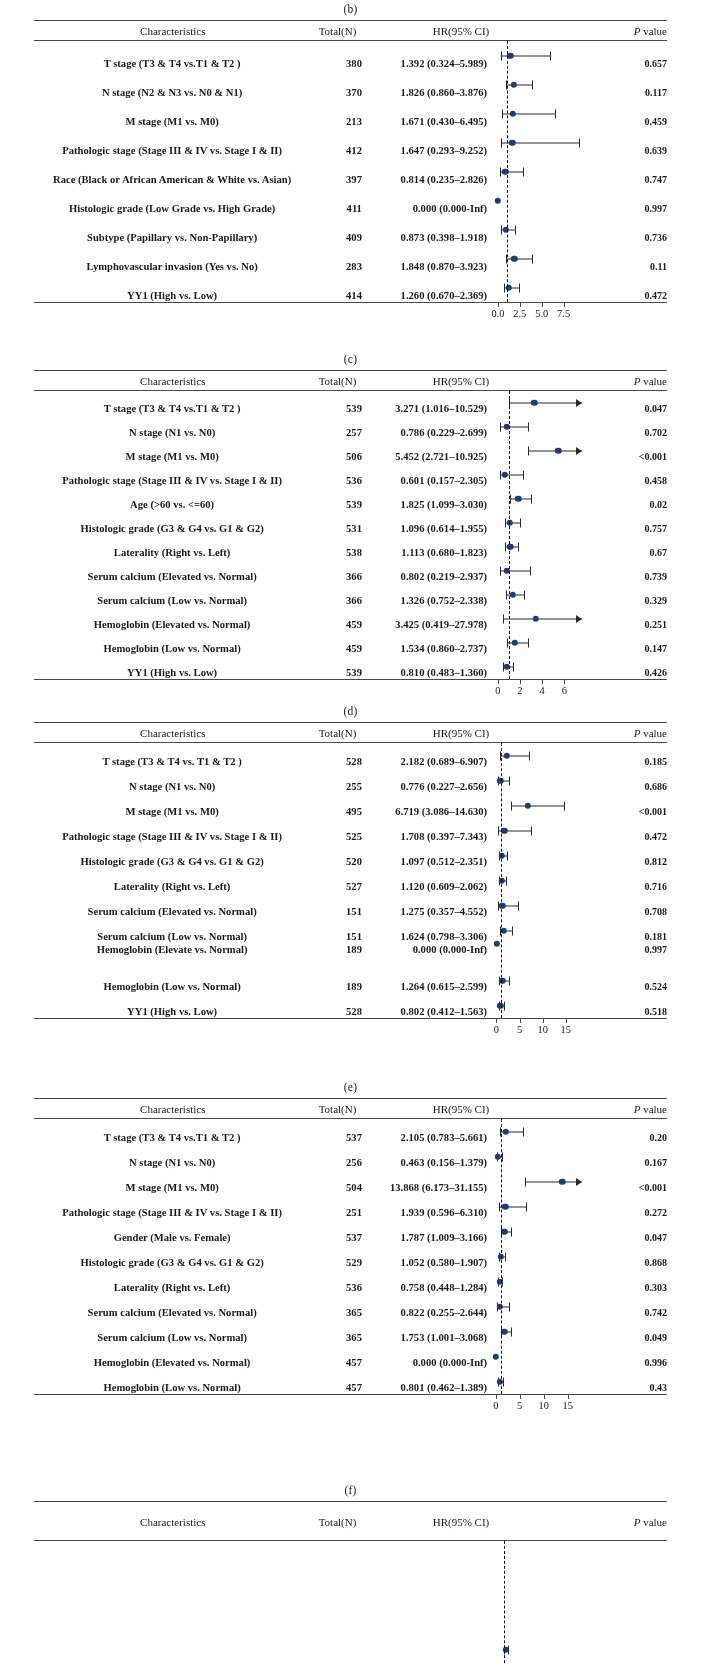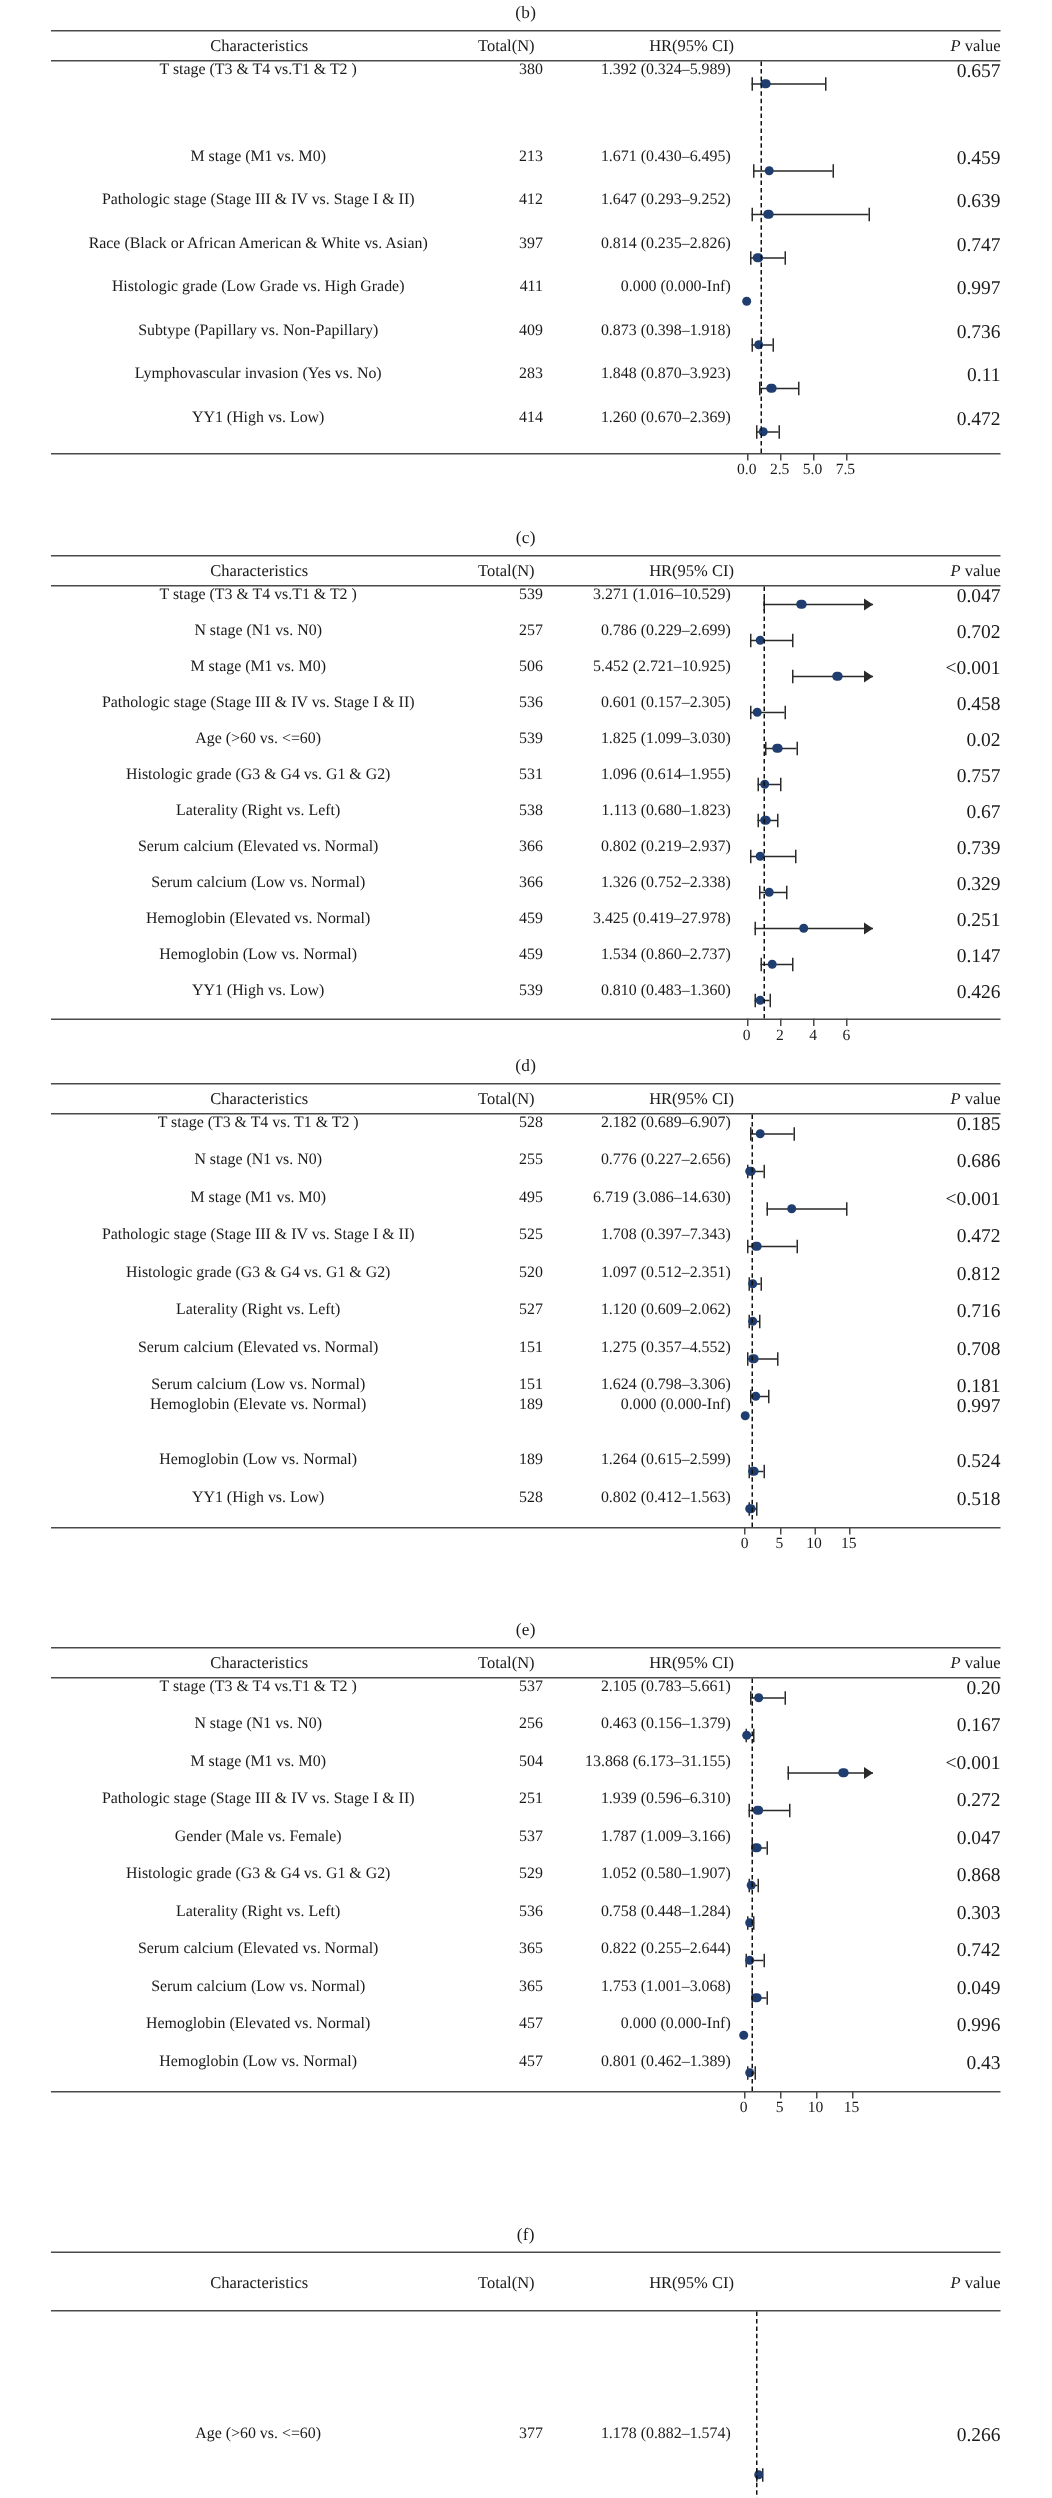--- a/index.html
+++ b/index.html
@@ -26,27 +26,27 @@
   .tbl.thin-top{border-top:1.1px solid #4a4a4a;}
 
   .hdr{
     display:flex;align-items:flex-end;
     border-bottom:1.2px solid #4a4a4a;
     padding:4px 0 3px 0;
   }
   .hdr.tall{padding:14px 0 12px 0;}
 
   .rows{position:relative;}
-  .row{display:flex;align-items:flex-start;}
+  .row{display:flex;align-items:flex-end;font-weight:bold;}
 
   .c-char{width:278px;text-align:center;font-size:10.6px;line-height:12px;white-space:nowrap;}
   .c-tot {width:52px; text-align:right;font-size:10.6px;line-height:12px;}
   .c-hr  {width:126px;text-align:right;font-size:10.6px;line-height:12px;padding-right:3px;white-space:nowrap;}
   .c-plot{width:92px; position:relative;height:100%;}
-  .c-p   {width:86px; text-align:right;font-size:13px;line-height:12px;}
+  .c-p   {width:86px; text-align:right;font-size:10px;line-height:12px;}
 
   .hdr .c-char,.hdr .c-tot,.hdr .c-hr,.hdr .c-p{font-size:11px;}
   .hdr .c-hr{padding-right:0;}
   .hdr .c-tot{text-align:center;}
   .hdr .c-p{text-align:right;}
   .pital{font-style:italic;}
 
   
   .plotband{position:absolute;top:0;bottom:0;left:0;right:0;pointer-events:none;}
   .refline{
@@ -98,20 +98,32 @@
             <div class="c-tot">380</div>
             <div class="c-hr">1.392 (0.324–5.989)</div>
             <div class="c-plot">
               <div class="ci" style="left:10.72px;width:49.64px;top:14.5px"></div>
               <div class="cap" style="left:10.72px;top:14.5px"></div>
               <div class="cap" style="left:60.36px;top:14.5px"></div>
               <div class="dot" style="left:20.08px;top:14.5px"></div>
             </div>
             <div class="c-p">0.657</div>
           </div>
+          <div class="row" style="position:absolute;top:29px;left:0;right:0;height:29px">
+            <div class="c-char">N stage (N2 &amp; N3 vs. N0 &amp; N1)</div>
+            <div class="c-tot">370</div>
+            <div class="c-hr">1.826 (0.860–3.876)</div>
+            <div class="c-plot">
+              <div class="ci" style="left:15.42px;width:26.43px;top:14.5px"></div>
+              <div class="cap" style="left:15.42px;top:14.5px"></div>
+              <div class="cap" style="left:41.85px;top:14.5px"></div>
+              <div class="dot" style="left:23.88px;top:14.5px"></div>
+            </div>
+            <div class="c-p">0.117</div>
+          </div>
           <div class="row" style="position:absolute;top:58px;left:0;right:0;height:29px">
             <div class="c-char">M stage (M1 vs. M0)</div>
             <div class="c-tot">213</div>
             <div class="c-hr">1.671 (0.430–6.495)</div>
             <div class="c-plot">
               <div class="ci" style="left:11.65px;width:53.14px;top:14.5px"></div>
               <div class="cap" style="left:11.65px;top:14.5px"></div>
               <div class="cap" style="left:64.79px;top:14.5px"></div>
               <div class="dot" style="left:22.53px;top:14.5px"></div>
             </div>

